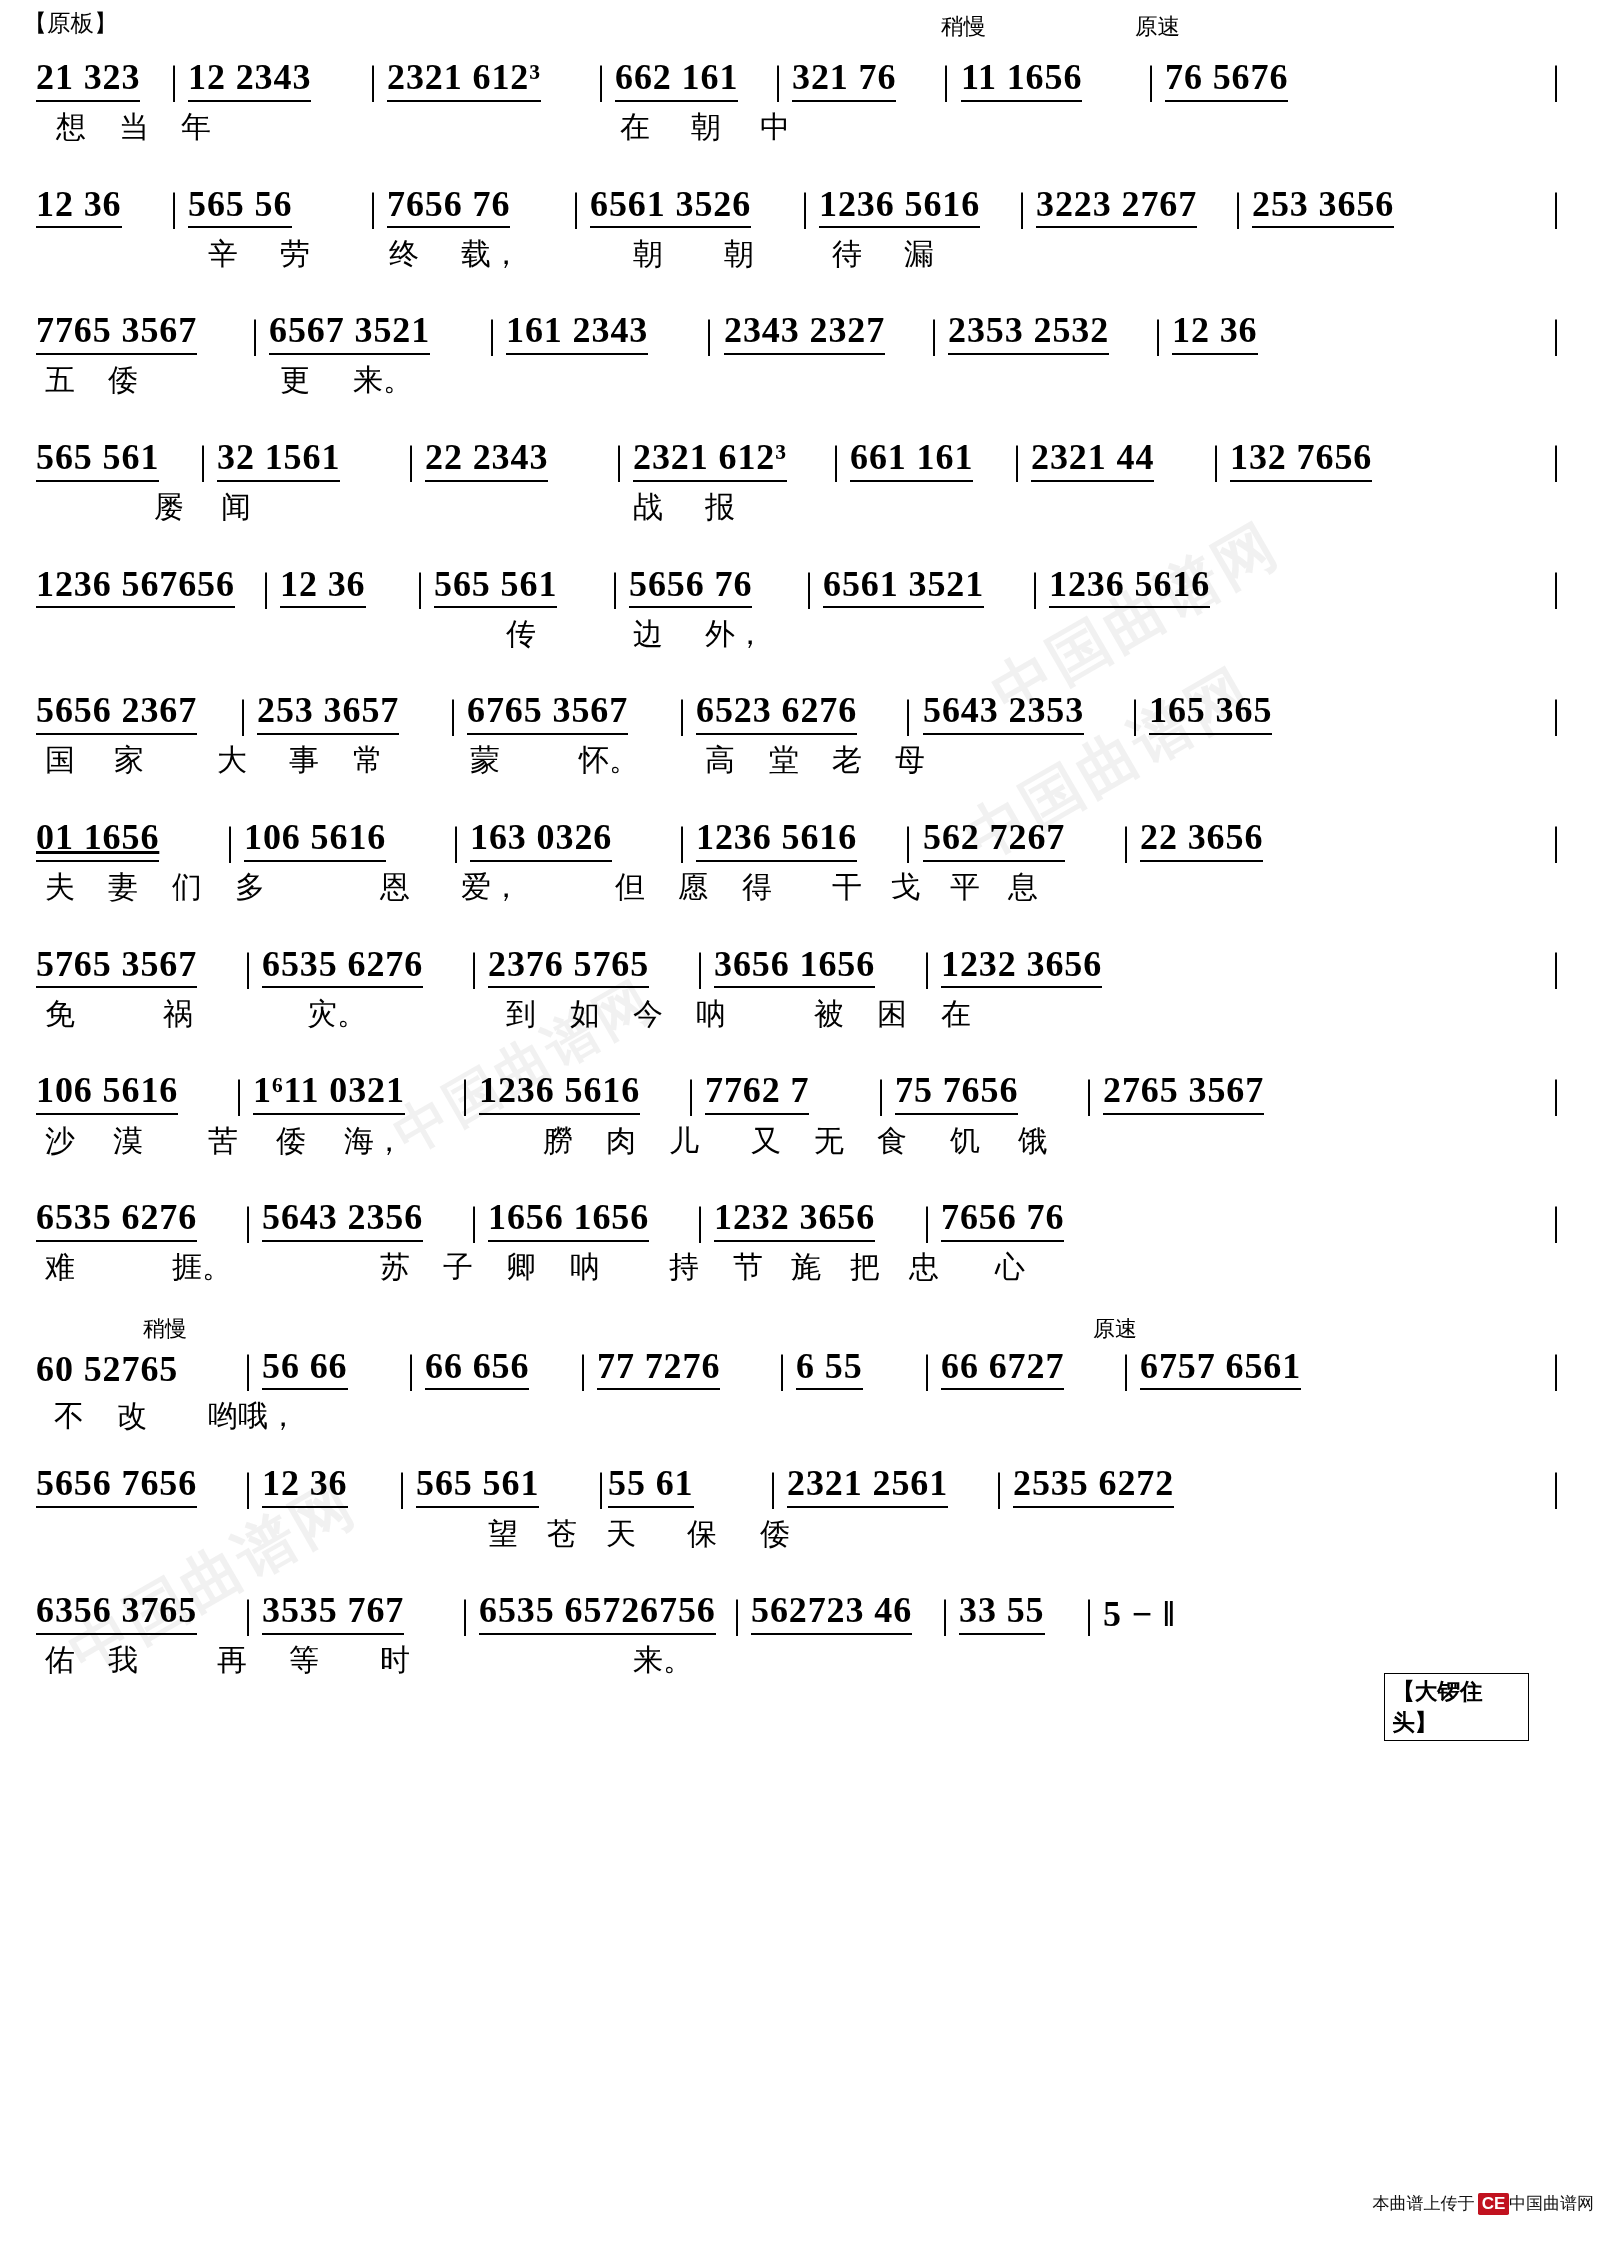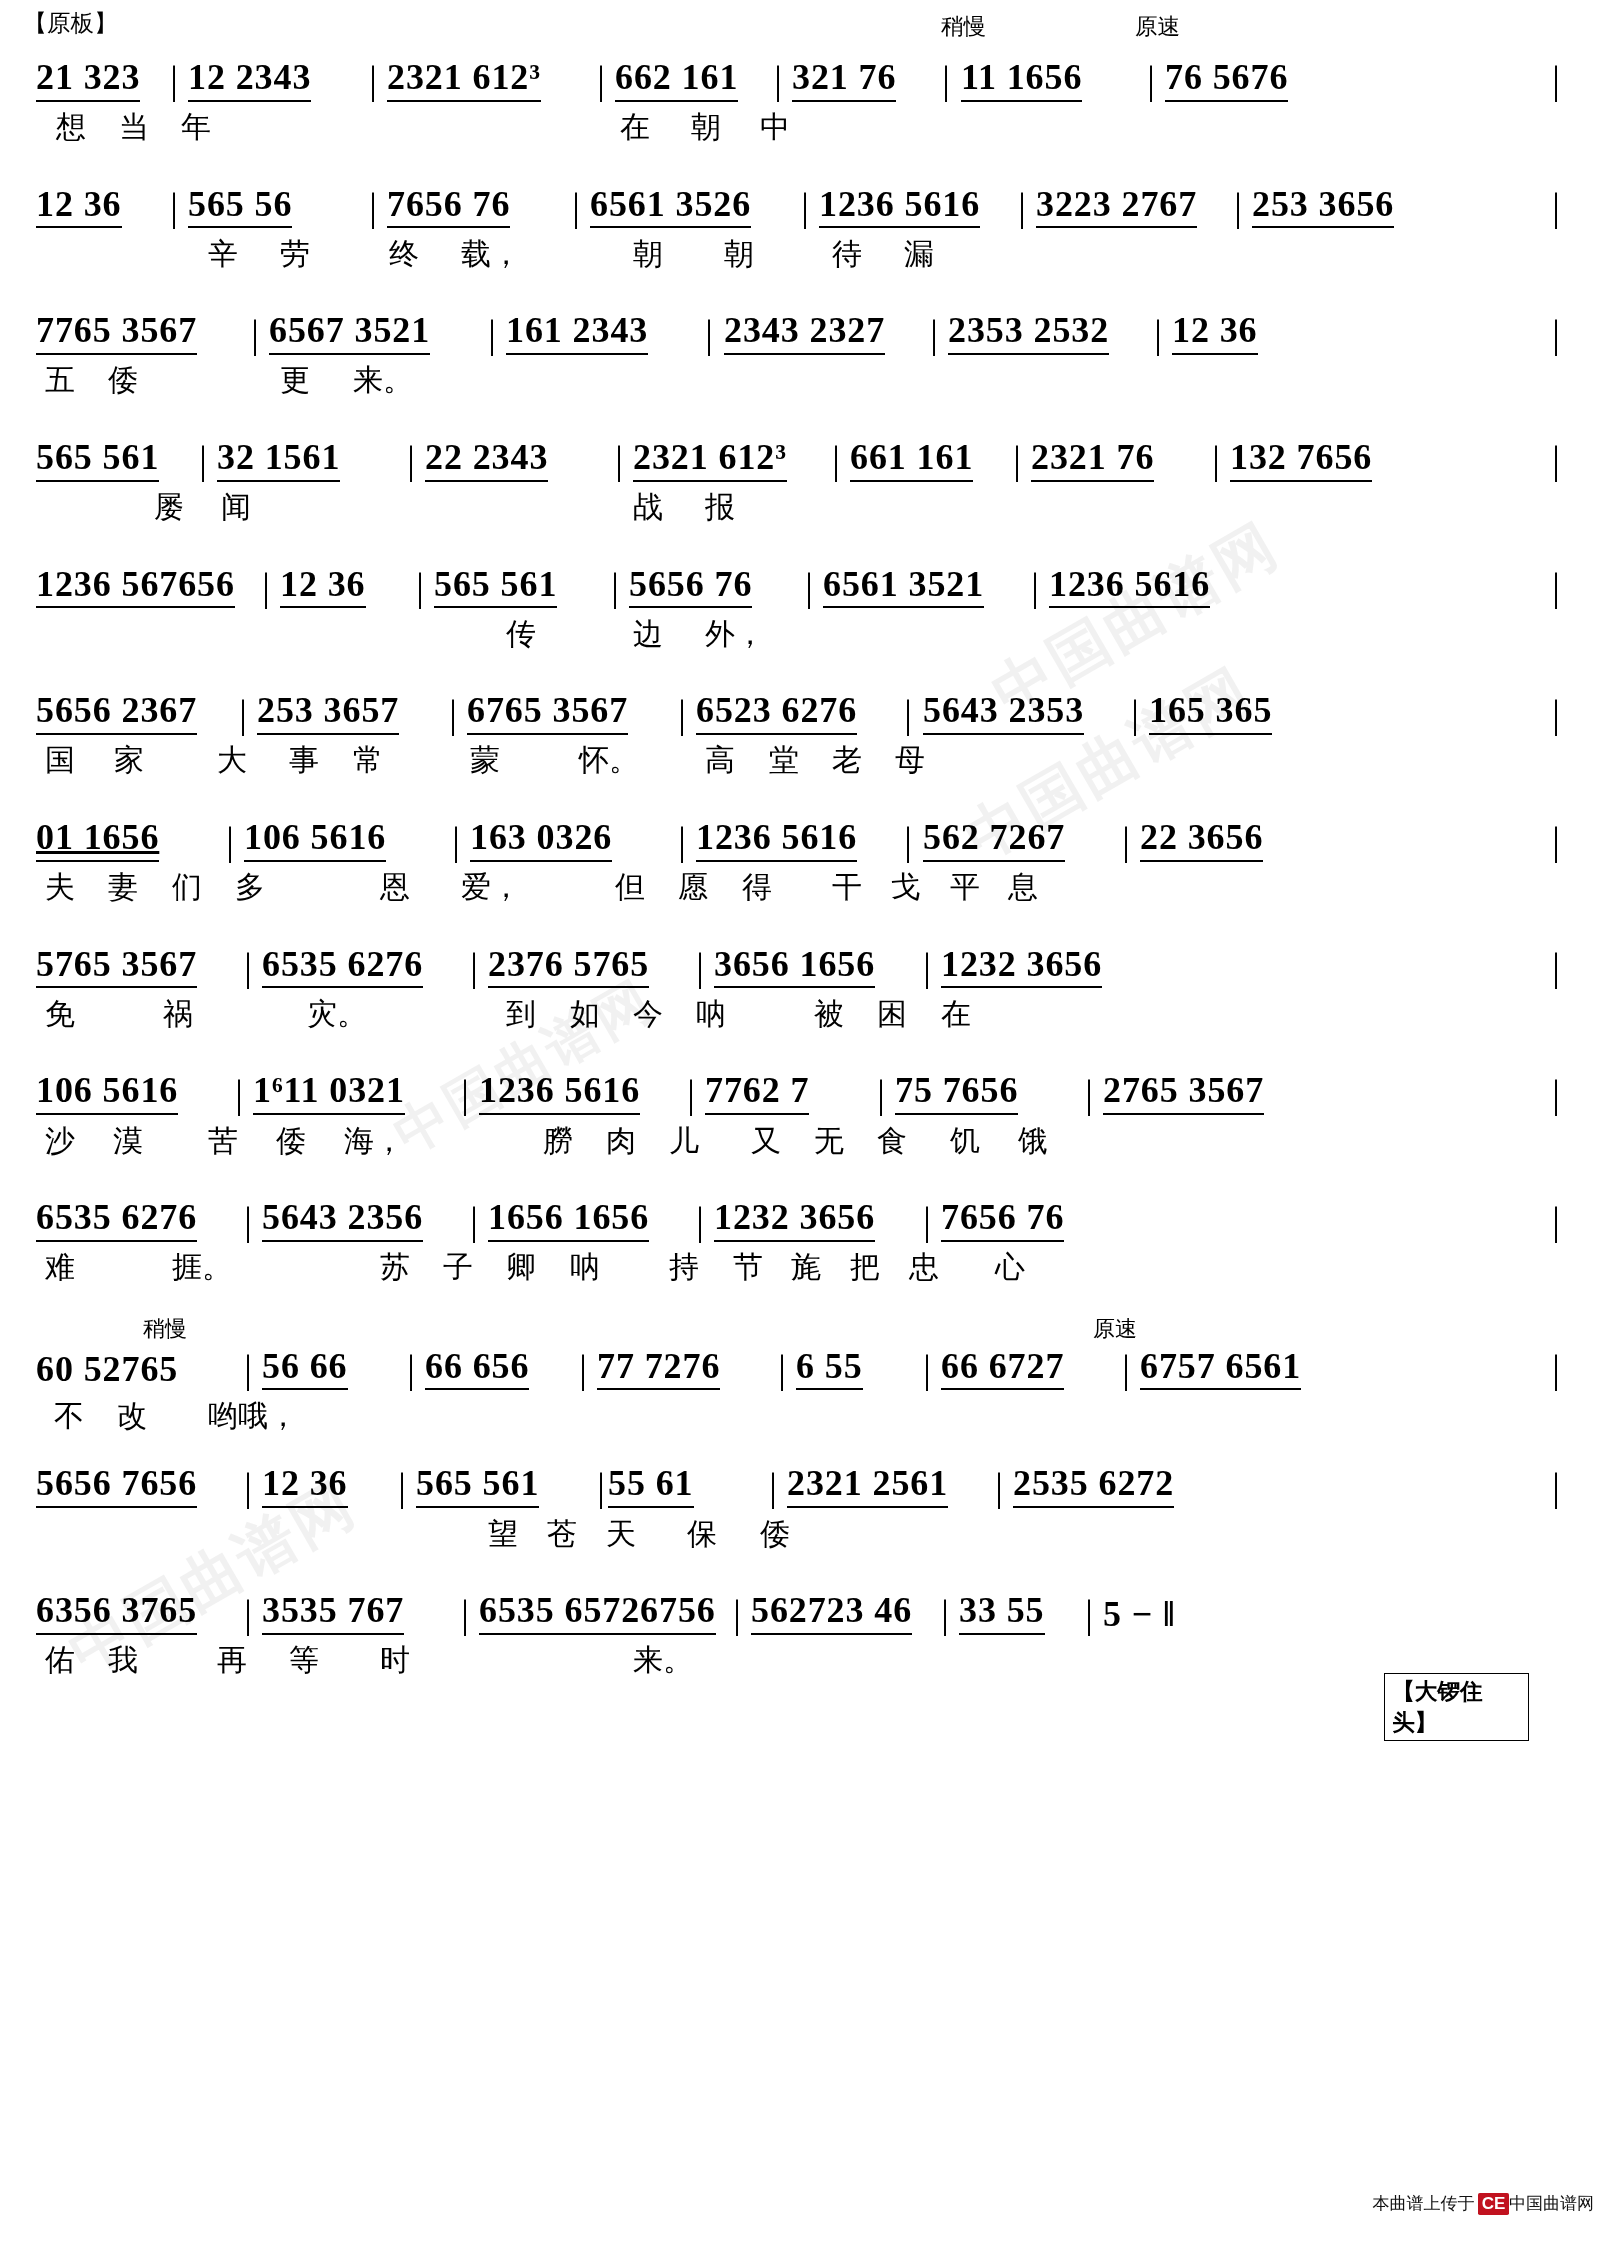--- a/index.html
+++ b/index.html
@@ -233,21 +233,21 @@
       <span class="n u1" style="left:0px;">565 561</span>
       <span class="bar" style="left:163px;">|</span>
       <span class="n u1" style="left:181px;">32 1561</span>
       <span class="bar" style="left:371px;">|</span>
       <span class="n u1" style="left:389px;">22 2343</span>
       <span class="bar" style="left:579px;">|</span>
       <span class="n u1" style="left:597px;">2321 612³</span>
       <span class="bar" style="left:796px;">|</span>
       <span class="n u1" style="left:814px;">661 161</span>
       <span class="bar" style="left:977px;">|</span>
-      <span class="n u1" style="left:995px;">2321 76</span>
+      <span class="n u1" style="left:995px;">2321 44</span>
       <span class="bar" style="left:1176px;">|</span>
       <span class="n u1" style="left:1194px;">132 7656</span>
       <span class="bar" style="left:1516px;">|</span>
     </div>
     <div class="lyrics">
       <span class="ly" style="left:118px;">屡</span>
       <span class="ly" style="left:185px;">闻</span>
       <span class="ly" style="left:597px;">战</span>
       <span class="ly" style="left:669px;">报</span>
     </div>

